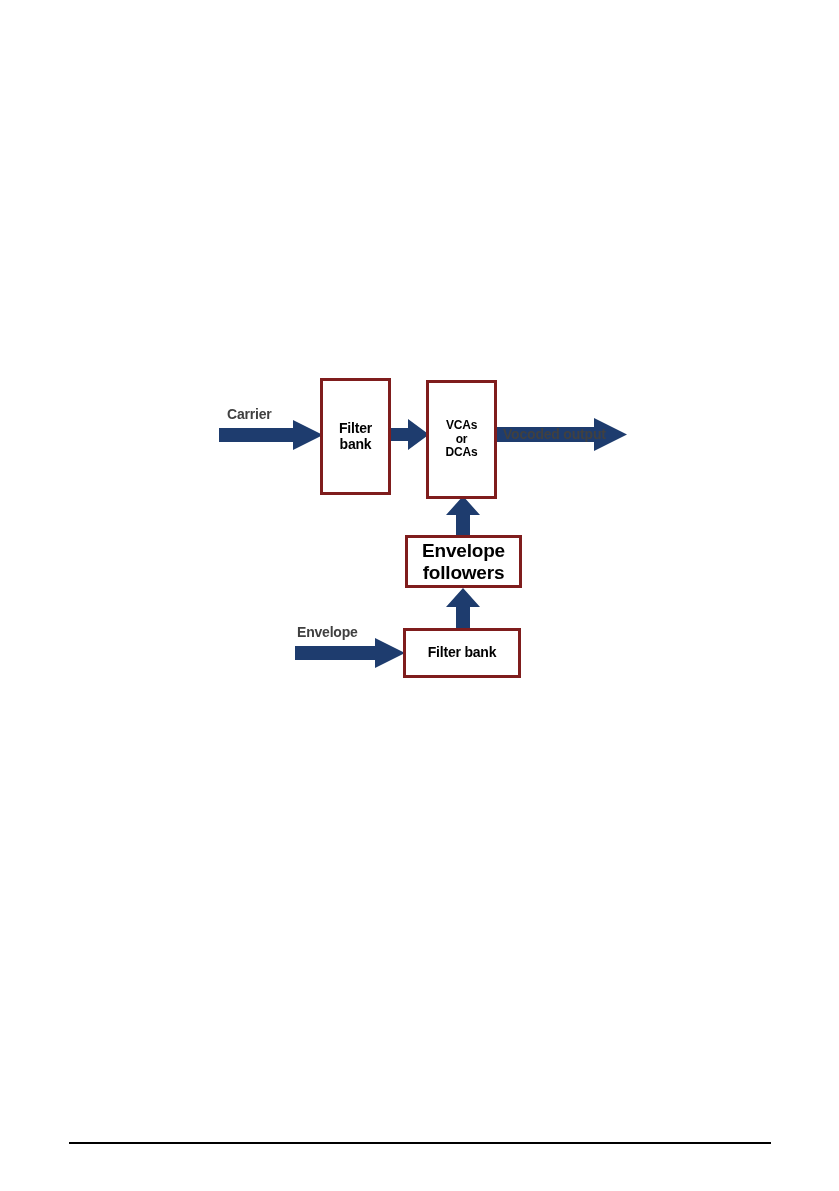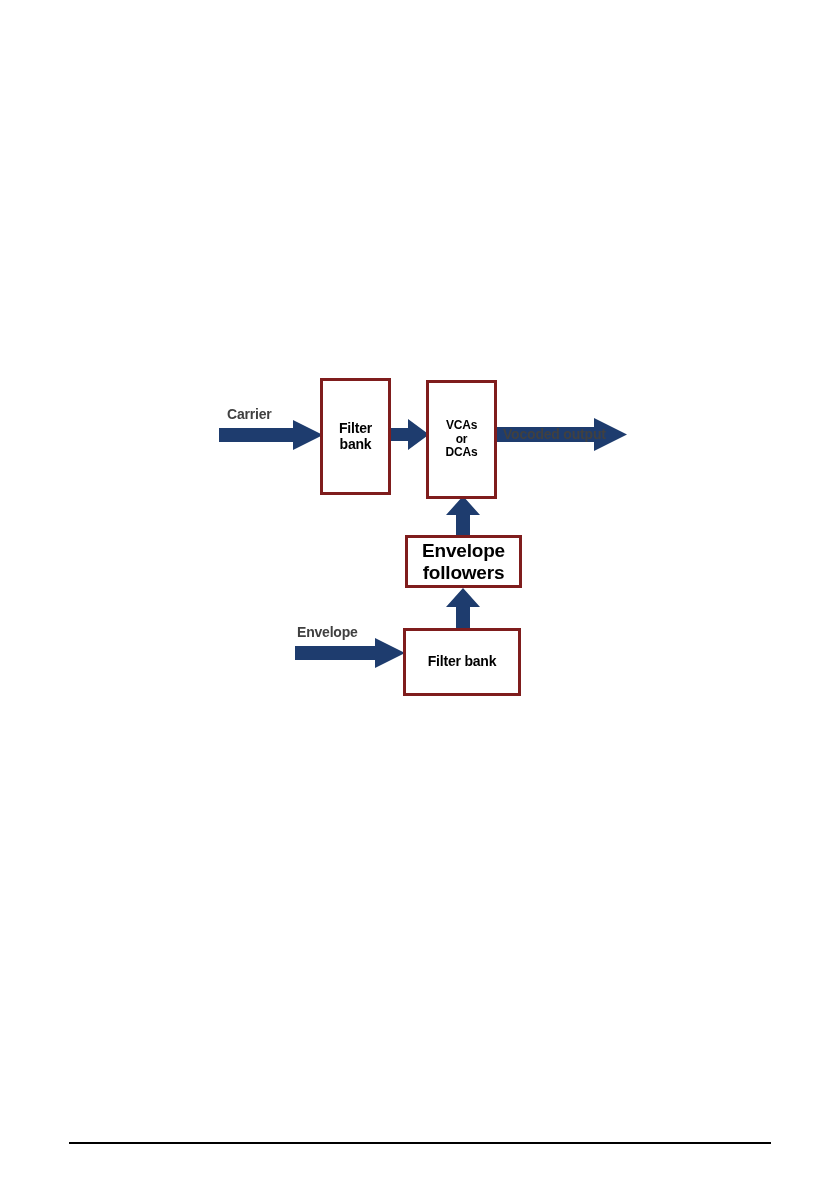--- a/index.html
+++ b/index.html
@@ -51,21 +51,21 @@
     left: 426px;  top: 380px;  width: 71px;  height: 119px;
   }
   #box-vca-dca .box-label { font-size: 12px; }
 
   #box-envelope-followers {
     left: 405px;  top: 535px;  width: 117px;  height: 53px;
   }
   #box-envelope-followers .box-label { font-size: 19px; }
 
   #box-filter-bank-modulator {
-    left: 403px;  top: 628px;  width: 118px;  height: 68px;
+    left: 403px;  top: 628px;  width: 118px;  height: 50px;
   }
   #box-filter-bank-modulator .box-label { font-size: 14px; }
 
   
   .free-label {
     position: absolute;
     font-weight: bold;
     color: #404040;
     font-size: 14px;
     white-space: nowrap;

